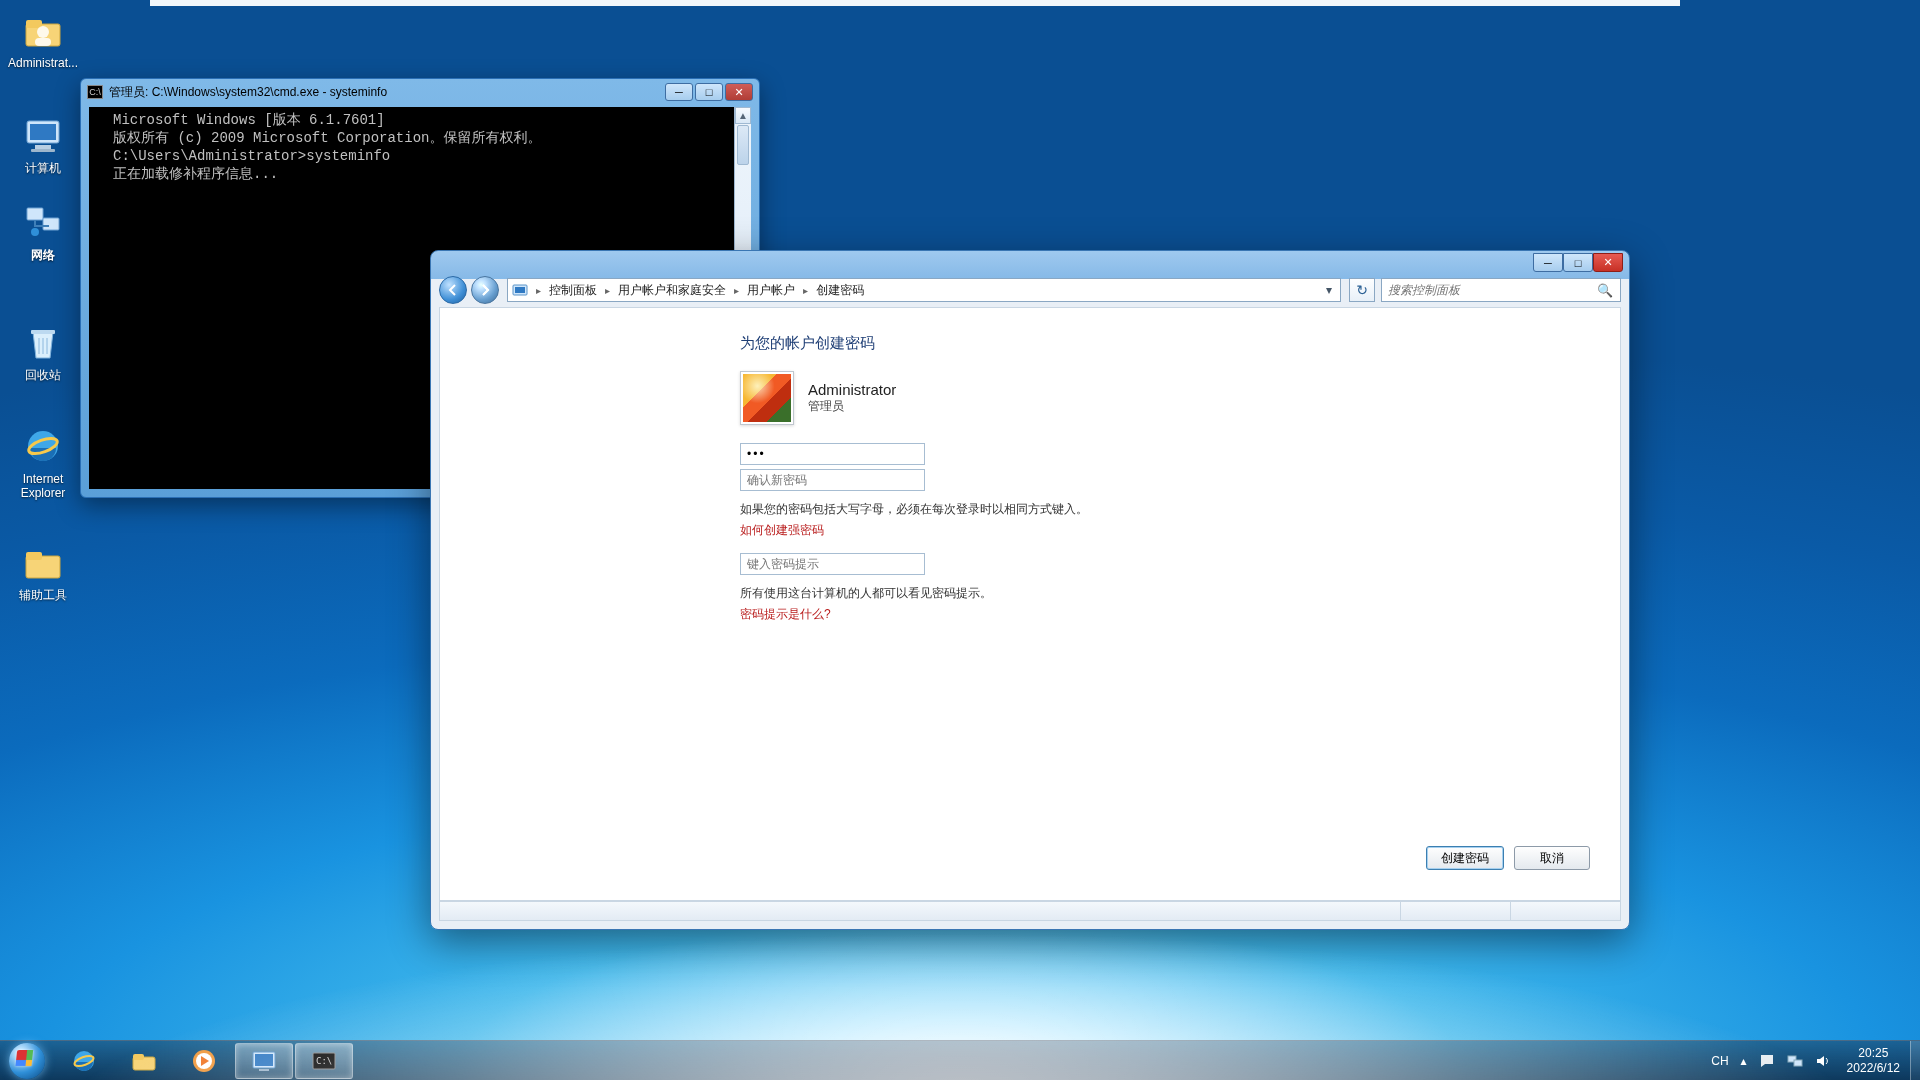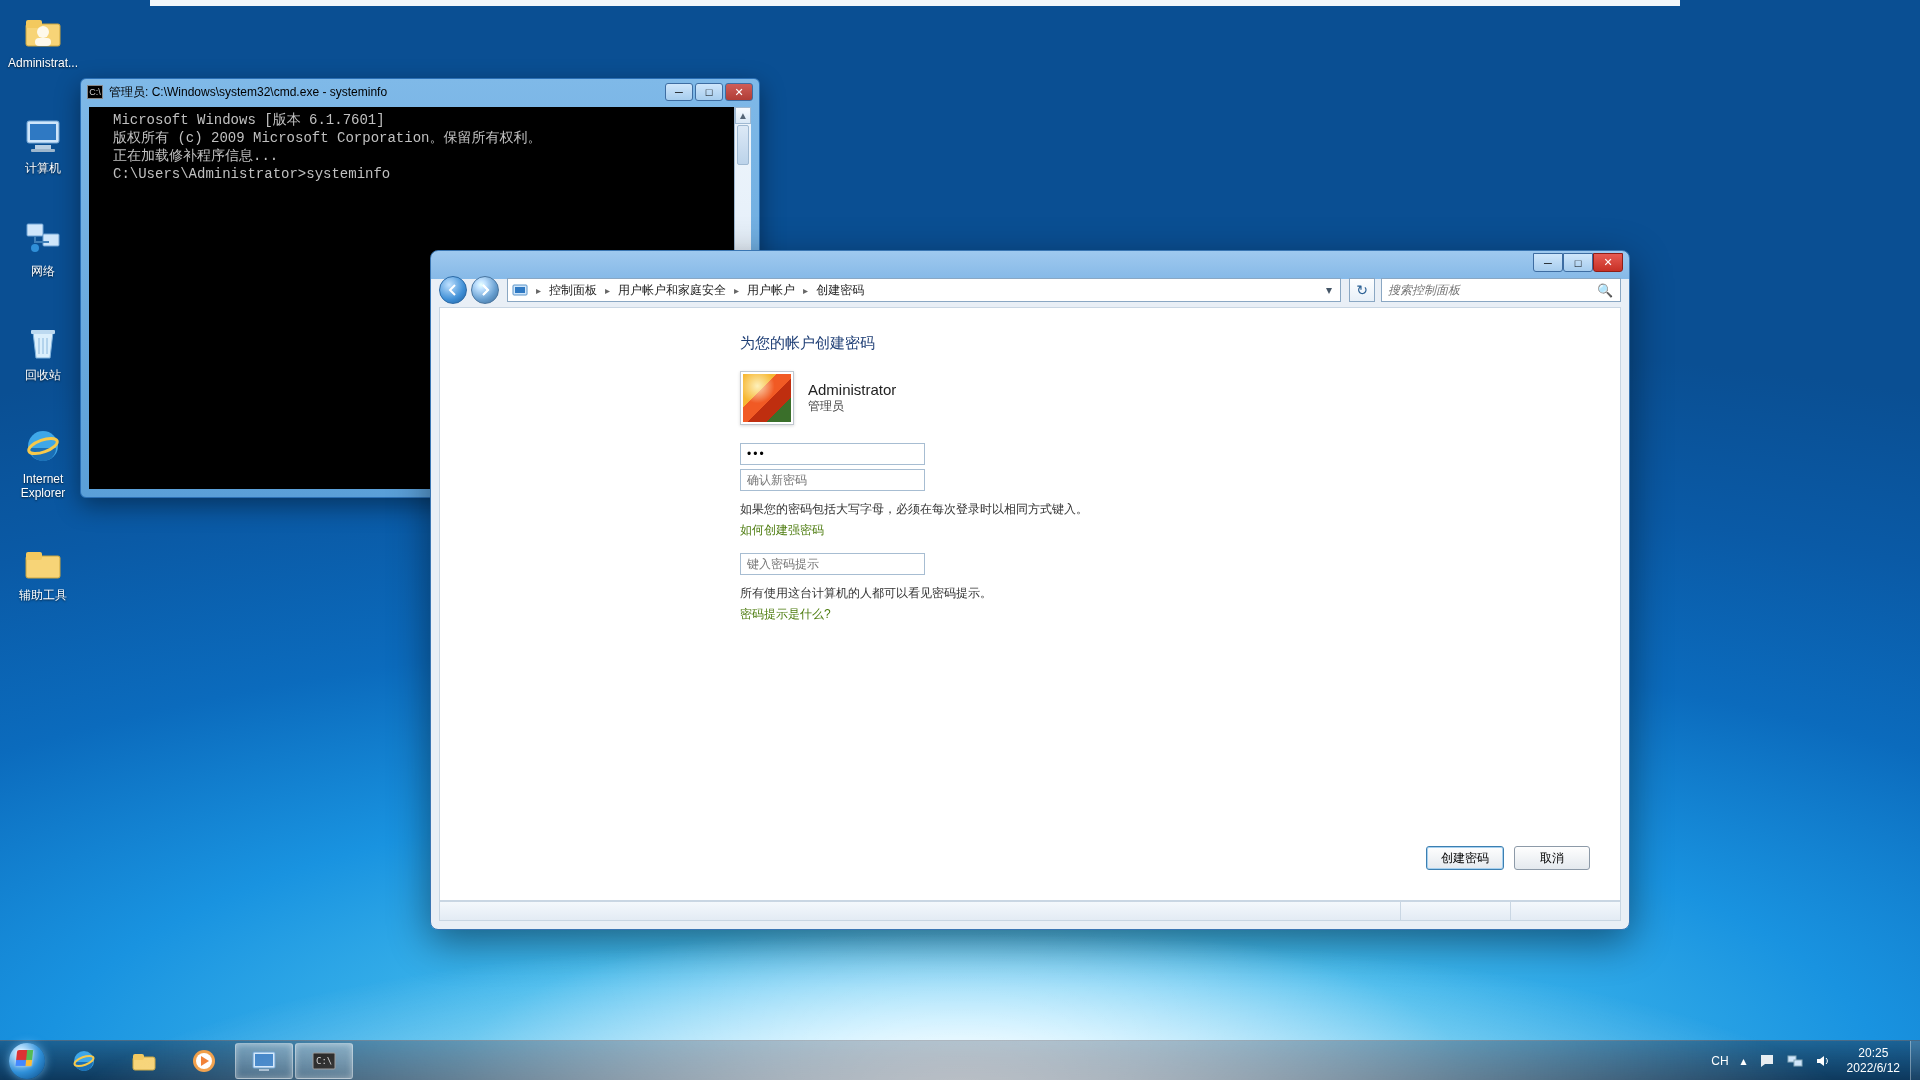--- a/index.html
+++ b/index.html
@@ -69,21 +69,21 @@
 .cp-heading { color:#1e3e75; font-size:15px; margin-bottom:18px;}
 .userrow { display:flex; align-items:center; margin-bottom:18px;}
 .avatar { width:54px; height:54px; border:1px solid #c0c7cf; padding:2px; background:#fff; box-shadow:0 1px 3px rgba(0,0,0,.15);}
 .avatar .img { width:100%; height:100%; background:linear-gradient(135deg,#f7b733 0%,#f7b733 35%,#f15a24 35%,#f15a24 55%,#bf2e0f 55%,#bf2e0f 75%,#3a6f2a 75%); position:relative;}
 .avatar .img::before{content:""; position:absolute; inset:0; background:radial-gradient(circle at 30% 25%, rgba(255,255,220,.8) 0%, transparent 35%); }
 .userinfo { margin-left:14px; }
 .userinfo .uname { font-size:15px; color:#222;}
 .userinfo .urole { font-size:12px; color:#444;}
 .pwfield { width:185px; height:22px; border:1px solid #a7bdd2; padding:2px 6px; font-size:12px; display:block; margin-bottom:4px;}
 .hinttext { font-size:12px; color:#333; margin:10px 0 4px;}
-.linktext { font-size:12px; color:#4d7c0f; cursor:pointer;}
+.linktext { font-size:12px; color:#b91c1c; cursor:pointer;}
 .btnrow { position:absolute; right:30px; bottom:30px; display:flex; gap:10px;}
 .winbtn { min-width:76px; height:24px; padding:0 14px; font-size:12px;
   background:linear-gradient(#fefefe,#e4e9ee); border:1px solid #8d9aa8; border-radius:3px; cursor:pointer;}
 .winbtn.default{ border:1px solid #3c7fb1; box-shadow:0 0 0 1px #a6d0ef inset;}
 .cp-status { position:absolute; left:8px; right:8px; bottom:8px; height:20px;
   background:linear-gradient(#f4f8fc,#e3ebf4); border:1px solid #c9d6e3; display:flex;}
 .cp-status .sdiv { width:110px; border-left:1px solid #c9d6e3; height:100%;}
 .cp-status .sdiv:first-child{flex:1; border-left:none;}
 
 
@@ -137,21 +137,21 @@
     <span class="gl">
       <svg viewBox="0 0 44 44">
           <rect x="6" y="8" width="32" height="22" rx="2" fill="#cfe6fb" stroke="#6fa3d4"></rect>
           <rect x="9" y="11" width="26" height="16" fill="#2f79c3"></rect>
           <rect x="14" y="32" width="16" height="4" fill="#b9cfe3"></rect>
           <rect x="10" y="36" width="24" height="3" rx="1" fill="#9db6cc"></rect>
         </svg>
     </span>
     <div class="lbl">计算机</div>
   </div>
-  <div class="dicon" style="left:6px; top:216px;">
+  <div class="dicon" style="left:6px; top:200px;font-weight:bold;">
     <span class="gl">
       <svg viewBox="0 0 44 44">
           <rect x="6" y="8" width="16" height="12" rx="1" fill="#cfe6fb" stroke="#6fa3d4"></rect>
           <rect x="22" y="18" width="16" height="12" rx="1" fill="#cfe6fb" stroke="#6fa3d4"></rect>
           <path d="M14 20v6h14" stroke="#3f7fb8" stroke-width="2" fill="none"></path>
           <circle cx="14" cy="32" r="4" fill="#2f8fd8"></circle>
         </svg>
     </span>
     <div class="lbl">网络</div>
   </div>
@@ -192,22 +192,22 @@
       <div class="cmd-controls">
         <div class="wbtn">─</div>
         <div class="wbtn">□</div>
         <div class="wbtn close">✕</div>
       </div>
     </div>
     <div class="cmd-body">
       <div class="line">Microsoft Windows [版本 6.1.7601]</div>
       <div class="line">版权所有 (c) 2009 Microsoft Corporation。保留所有权利。</div>
       <div class="line"></div>
+      <div class="line">C:\Users\Administrator&gt;systeminfo</div>
       <div class="line">正在加载修补程序信息...</div>
-      <div class="line">C:\Users\Administrator&gt;systeminfo</div>
     </div>
     <div class="cmd-scroll">
       <div class="arrow">▲</div>
       <div class="thumb"></div>
       <div class="arrow btm">▼</div>
     </div>
   </div>
 
   <div class="cpwin">
     <div class="cp-titlebar">

